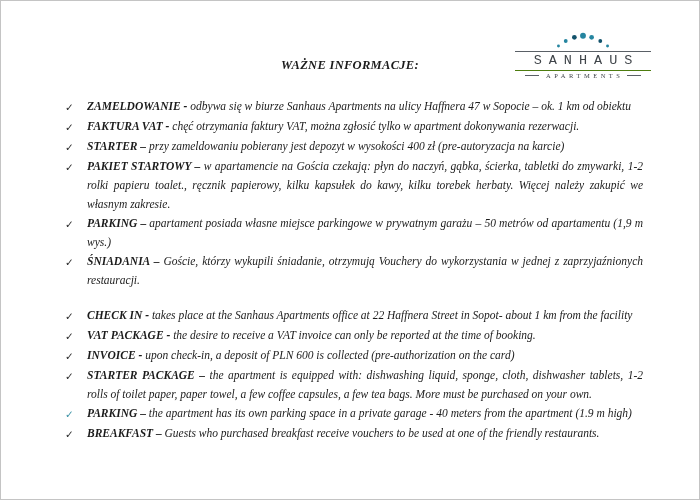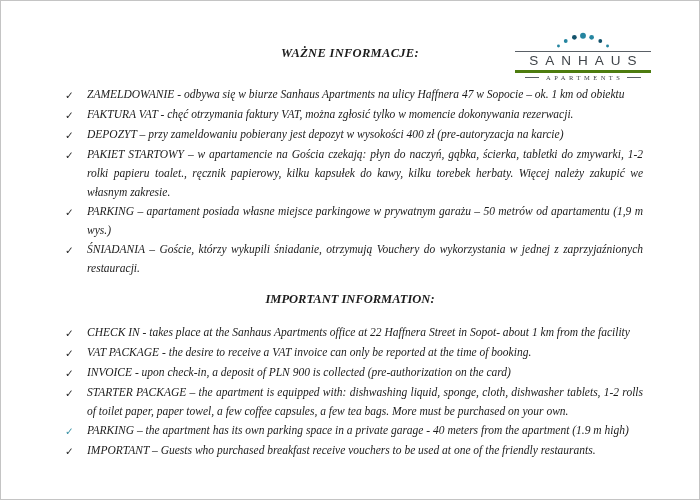--- a/index.html
+++ b/index.html
@@ -8,21 +8,21 @@
     width: 700px; height: 500px;
     margin: 0 auto;
     background: #ffffff;
     border: 1px solid #c4c4c4;
     box-sizing: border-box;
     font-family: "Liberation Serif", "DejaVu Serif", serif;
     color: var(--text-color, #1b1b1b);
     overflow: hidden;
   }
   .doc-title {
-    margin-top: 44px;
+    margin-top: 56px;
     text-align: center;
     font-size: 12.5px;
     font-weight: bold;
     font-style: italic;
     letter-spacing: 0.3px;
     line-height: 16px;
   }
   .heading-en {
     margin-top: 13px;
     margin-bottom: 0;
@@ -48,39 +48,39 @@
     font-style: normal;
     color: var(--check-color, #2a2a2a);
     padding-top: 1px;
   }
   .check.teal { color: var(--check-teal, #3d93a6); }
   .body-text {
     flex: 1;
     text-align: justify;
     font-style: italic;
   }
-  .term { font-weight: normal; font-style: italic; }
+  .term { font-weight: bold; font-style: italic; }
   
   .logo {
     position: absolute;
     top: 30px; right: 48px;
     width: 136px;
     text-align: center;
   }
   .logo-dots { display: block; margin: 0 auto; width: 100px; height: 20px; }
   .logo-name {
     display: block;
     border-top: 1px solid #5a6066;
-    border-bottom: 3px solid #4d7c0f;
+    border-bottom: 1px solid #4d7c0f;
     padding: 1px 0 2px 0;
     font-size: 13.5px;
     letter-spacing: 7px;
     text-indent: 7px;
     color: var(--logo-text, #3f4449);
-    font-family: Liberation Sans, sans-serif;
+    font-family: Liberation Mono, monospace;
   }
   .logo-sub {
     display: flex; align-items: center; gap: 4px;
     margin-top: 1px;
     color: var(--logo-text, #3f4449);
     font-size: 6.5px;
     letter-spacing: 3.5px;
     text-indent: 3.5px;
     justify-content: center;
   }
@@ -111,62 +111,61 @@
 
   <div class="doc-title">WAŻNE INFORMACJE:</div>
 
   <div class="list">
     <div class="item">
       <span class="check">✓</span>
       <div class="body-text"><span class="term">ZAMELDOWANIE - </span><span>odbywa się w biurze Sanhaus Apartments na ulicy Haffnera 47 w Sopocie – ok. 1 km od obiektu</span></div>
     </div>
     <div class="item">
       <span class="check">✓</span>
-      <div class="body-text"><span class="term">FAKTURA VAT - </span><span>chęć otrzymania faktury VAT, można zgłosić tylko w momencie dokonywania rezerwacji.</span></div>
+      <div class="body-text"><span class="term">FAKTURA VAT - </span><span>chęć otrzymania faktury VAT, można zgłosić tylko w apartment dokonywania rezerwacji.</span></div>
     </div>
     <div class="item">
       <span class="check">✓</span>
-      <div class="body-text"><span class="term">DEPOZYT – </span><span>przy zameldowaniu pobierany jest depozyt w wysokości 400 zł (pre-autoryzacja na karcie)</span></div>
+      <div class="body-text"><span class="term">STARTER – </span><span>przy zameldowaniu pobierany jest depozyt w wysokości 400 zł (pre-autoryzacja na karcie)</span></div>
     </div>
     <div class="item">
       <span class="check">✓</span>
       <div class="body-text"><span class="term">PAKIET STARTOWY – </span><span>w apartamencie na Gościa czekają: płyn do naczyń, gąbka, ścierka, tabletki do zmywarki, 1-2 rolki papieru toalet., ręcznik papierowy, kilku kapsułek do kawy, kilku torebek herbaty. Więcej należy zakupić we własnym zakresie.</span></div>
     </div>
     <div class="item">
       <span class="check">✓</span>
       <div class="body-text"><span class="term">PARKING – </span><span>apartament posiada własne miejsce parkingowe w prywatnym garażu – 50 metrów od apartamentu (1,9 m wys.)</span></div>
     </div>
     <div class="item">
       <span class="check">✓</span>
       <div class="body-text"><span class="term">ŚNIADANIA – </span><span>Goście, którzy wykupili śniadanie, otrzymują Vouchery do wykorzystania w jednej z zaprzyjaźnionych restauracji.</span></div>
     </div>
   </div>
 
-  <div class="heading-en">IMPORTANT INFORMATION:</div>
 
   <div class="list second">
     <div class="item">
       <span class="check">✓</span>
       <div class="body-text"><span class="term">CHECK IN - </span><span>takes place at the Sanhaus Apartments office at 22 Haffnera Street in Sopot- about 1 km from the facility</span></div>
     </div>
     <div class="item">
       <span class="check">✓</span>
       <div class="body-text"><span class="term">VAT PACKAGE - </span><span>the desire to receive a VAT invoice can only be reported at the time of booking.</span></div>
     </div>
     <div class="item">
       <span class="check">✓</span>
-      <div class="body-text"><span class="term">INVOICE - </span><span>upon check-in, a deposit of PLN 900 is collected (pre-authorization on the card)</span></div>
+      <div class="body-text"><span class="term">INVOICE - </span><span>upon check-in, a deposit of PLN 600 is collected (pre-authorization on the card)</span></div>
     </div>
     <div class="item">
       <span class="check">✓</span>
       <div class="body-text"><span class="term">STARTER PACKAGE – </span><span>the apartment is equipped with: dishwashing liquid, sponge, cloth, dishwasher tablets, 1-2 rolls of toilet paper, paper towel, a few coffee capsules, a few tea bags. More must be purchased on your own.</span></div>
     </div>
     <div class="item">
       <span class="check teal">✓</span>
       <div class="body-text"><span class="term">PARKING – </span><span>the apartment has its own parking space in a private garage - 40 meters from the apartment (1.9 m high)</span></div>
     </div>
     <div class="item">
       <span class="check">✓</span>
-      <div class="body-text"><span class="term">IMPORTANT – </span><span>Guests who purchased breakfast receive vouchers to be used at one of the friendly restaurants.</span></div>
+      <div class="body-text"><span class="term">BREAKFAST – </span><span>Guests who purchased breakfast receive vouchers to be used at one of the friendly restaurants.</span></div>
     </div>
   </div>
 
 </div>
 
 </body></html>

